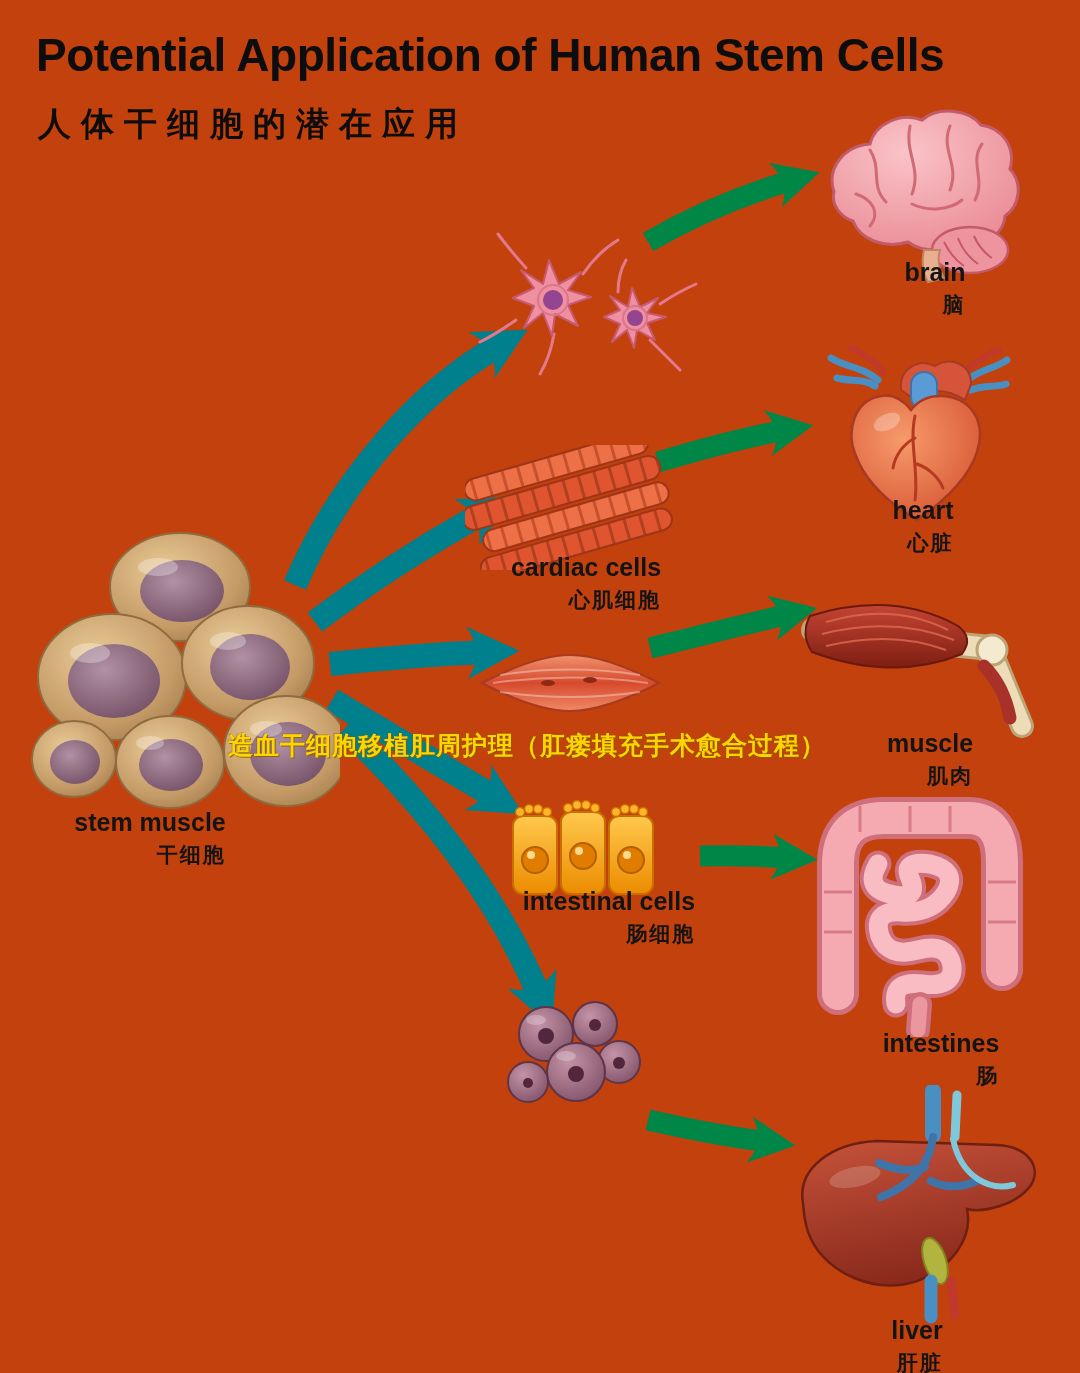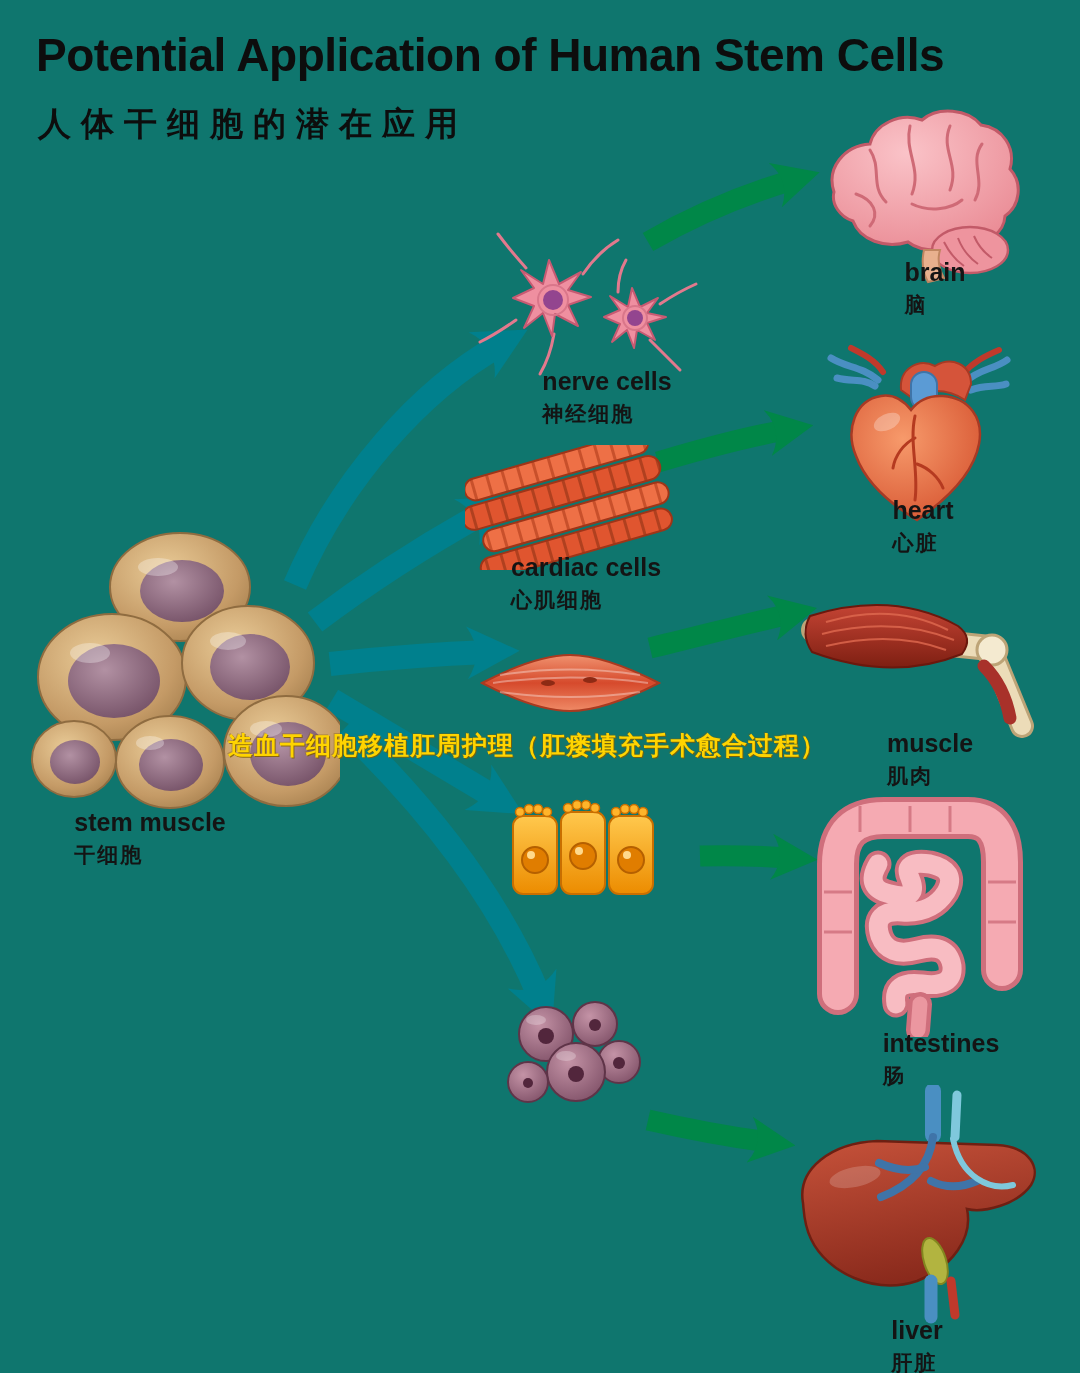--- a/index.html
+++ b/index.html
@@ -1,38 +1,38 @@
 <!DOCTYPE html>
 <html><head>
 <meta charset="utf-8">
 <style>
   * { margin:0; padding:0; box-sizing:border-box; }
   html,body { background:#ffffff; }
   .canvas {
     position:relative; width:1080px; height:1373px;
-    background:#0f766e; overflow:hidden;
+    background:#c2410c; overflow:hidden;
     font-family:"Liberation Sans","DejaVu Sans",sans-serif;
     color:#111;
   }
   .title {
     position:absolute; left:36px; top:28px;
     font-size:46px; font-weight:900; letter-spacing:-0.5px;
     color:#0d0d0d; z-index:4; white-space:nowrap;
   }
   .subtitle {
     position:absolute; left:38px; top:102px;
     font-size:33px; font-weight:700; letter-spacing:10px;
     color:#0d0d0d; z-index:4; white-space:nowrap;
   }
   #arrows { position:absolute; left:0; top:0; z-index:1; }
   .illus { position:absolute; z-index:2; }
   .illus svg { display:block; width:100%; height:100%; }
   .label-group {
     position:absolute; transform:translateX(-50%);
-    text-align:left; white-space:nowrap; z-index:3;
+    text-align:right; white-space:nowrap; z-index:3;
   }
   .lbl-en { font-size:25px; font-weight:800; color:#141414; }
   .lbl-zh { font-size:21px; font-weight:700; color:#141414; margin-top:4px; letter-spacing:2px; }
   .watermark {
     position:absolute; left:228px; top:729px;
     font-size:25px; font-weight:800; letter-spacing:1px;
     color:#ffd400; z-index:6; white-space:nowrap;
     text-shadow:1px 1px 0 rgba(130,95,0,.85), -1px -1px 0 rgba(130,95,0,.35);
   }
 </style>
@@ -370,28 +370,28 @@
       </g>
       <ellipse cx="70" cy="92" rx="26" ry="10" fill="#ffffff" opacity="0.18" transform="rotate(-12 70 92)"></ellipse>
     </svg>
   </div>
 
   <div class="label-group" style="left:150px;top:808px">
     <div class="lbl-en">stem muscle</div>
     <div class="lbl-zh">干细胞</div>
   </div>
 
-  <div class="label-group" style="left:607px;top:367px">
-    <div class="lbl-en">nerve cells</div>
-    <div class="lbl-zh">神经细胞</div>
-  </div>
   <div class="label-group" style="left:586px;top:553px">
     <div class="lbl-en">cardiac cells</div>
     <div class="lbl-zh">心肌细胞</div>
   </div>
+  <div class="label-group" style="left:609px;top:887px">
+    <div class="lbl-en">intestinal cells</div>
+    <div class="lbl-zh">肠细胞</div>
+  </div>
 
   <div class="label-group" style="left:935px;top:258px">
     <div class="lbl-en">brain</div>
     <div class="lbl-zh">脑</div>
   </div>
   <div class="label-group" style="left:923px;top:496px">
     <div class="lbl-en">heart</div>
     <div class="lbl-zh">心脏</div>
   </div>
   <div class="label-group" style="left:930px;top:729px">

